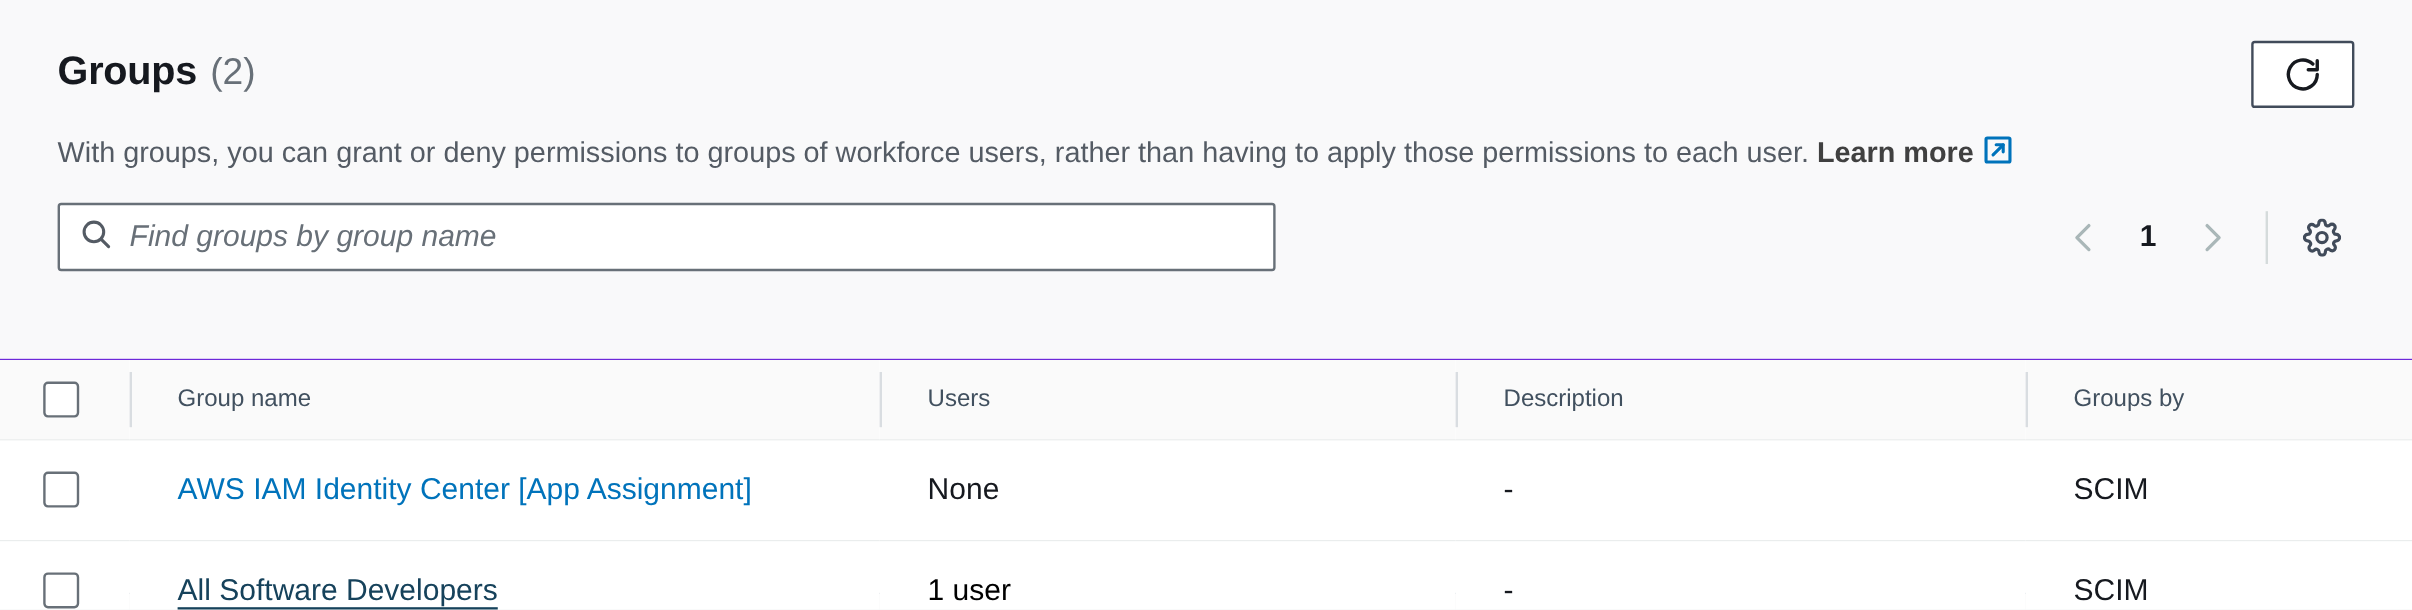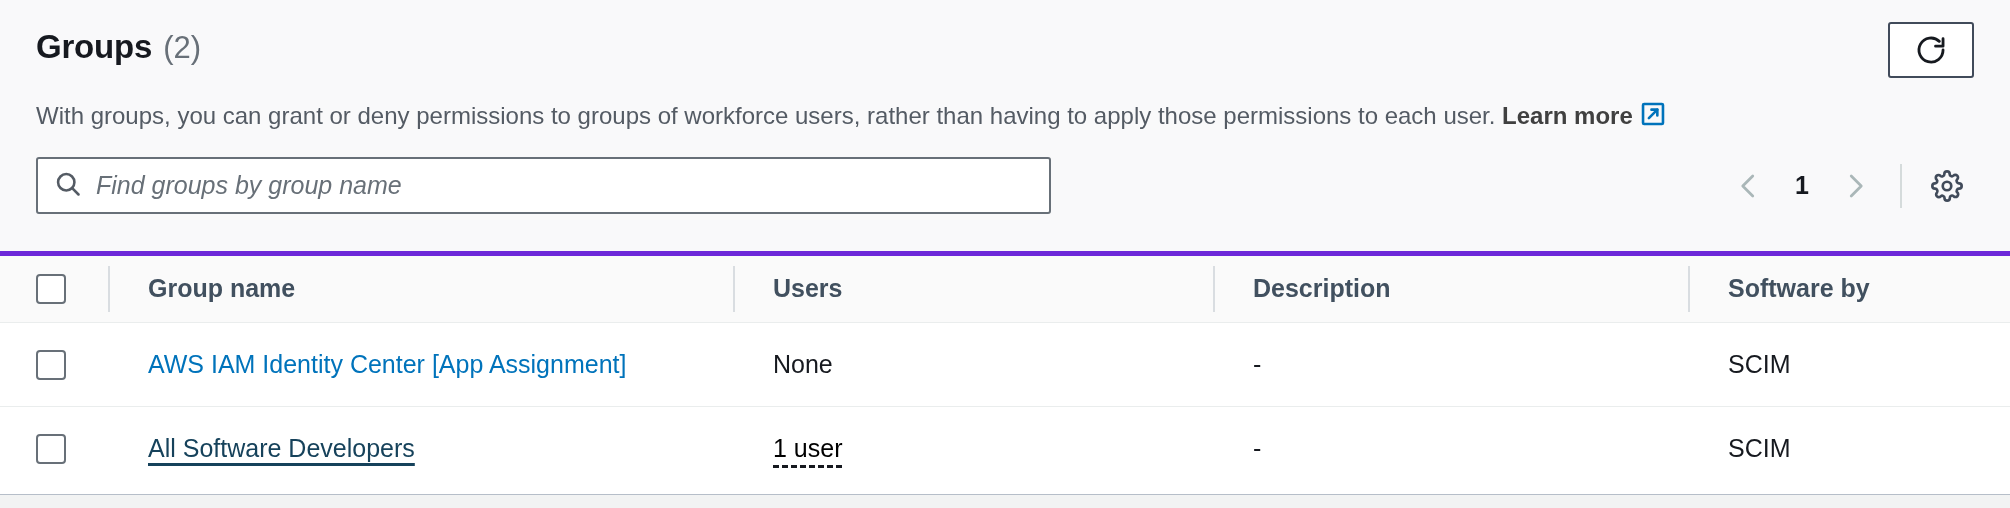--- a/index.html
+++ b/index.html
@@ -16,24 +16,24 @@
     position: relative;
     width: 2010px;
     height: 495px;
     background: #ffffff;
     border-bottom: 1px solid #b6bec9;
   }
 
   
   .top-section {
     background: #f9f9fa;
-    padding: 0;
+    padding: 12px;
     position: relative;
-    height: 256px;
-    border-bottom: 5px solid #6d28d9;
+    height: 300px;
+    border-bottom: 1px solid #6d28d9;
   }
 
   .header-row {
     display: flex;
     align-items: flex-start;
     justify-content: space-between;
     padding: 28px 36px 0 36px;
   }
 
   .title-block { display: flex; align-items: baseline; }
@@ -180,22 +180,22 @@
     cursor: pointer;
   }
 
   
   table { width: 100%; border-collapse: collapse; table-layout: fixed; }
 
   thead tr { height: 66px; background: #fafafa; }
 
   th {
     text-align: left;
-    font-size: 25px;
-    font-weight: bold;
+    font-size: 20px;
+    font-weight: normal;
     color: #41505f;
     padding: 0;
     vertical-align: middle;
     position: relative;
   }
 
   th.divided::before {
     content: "";
     position: absolute;
     left: 0; top: 10px; bottom: 10px;
@@ -347,21 +347,21 @@
         <col class="col-created">
     </colgroup>
     <thead>
       <tr>
         <th class="check-pad">
           <span class="checkbox"></span>
         </th>
         <th class="divided cell-pad">Group name</th>
         <th class="divided cell-pad">Users</th>
         <th class="divided cell-pad">Description</th>
-        <th class="divided cell-pad">Software by</th>
+        <th class="divided cell-pad">Groups by</th>
       </tr>
     </thead>
     <tbody>
       <tr>
         <td class="check-pad">
           <span class="checkbox"></span>
         </td>
         <td class="cell-pad">
           <a class="group-link">AWS IAM Identity Center [App Assignment]</a>
         </td>

